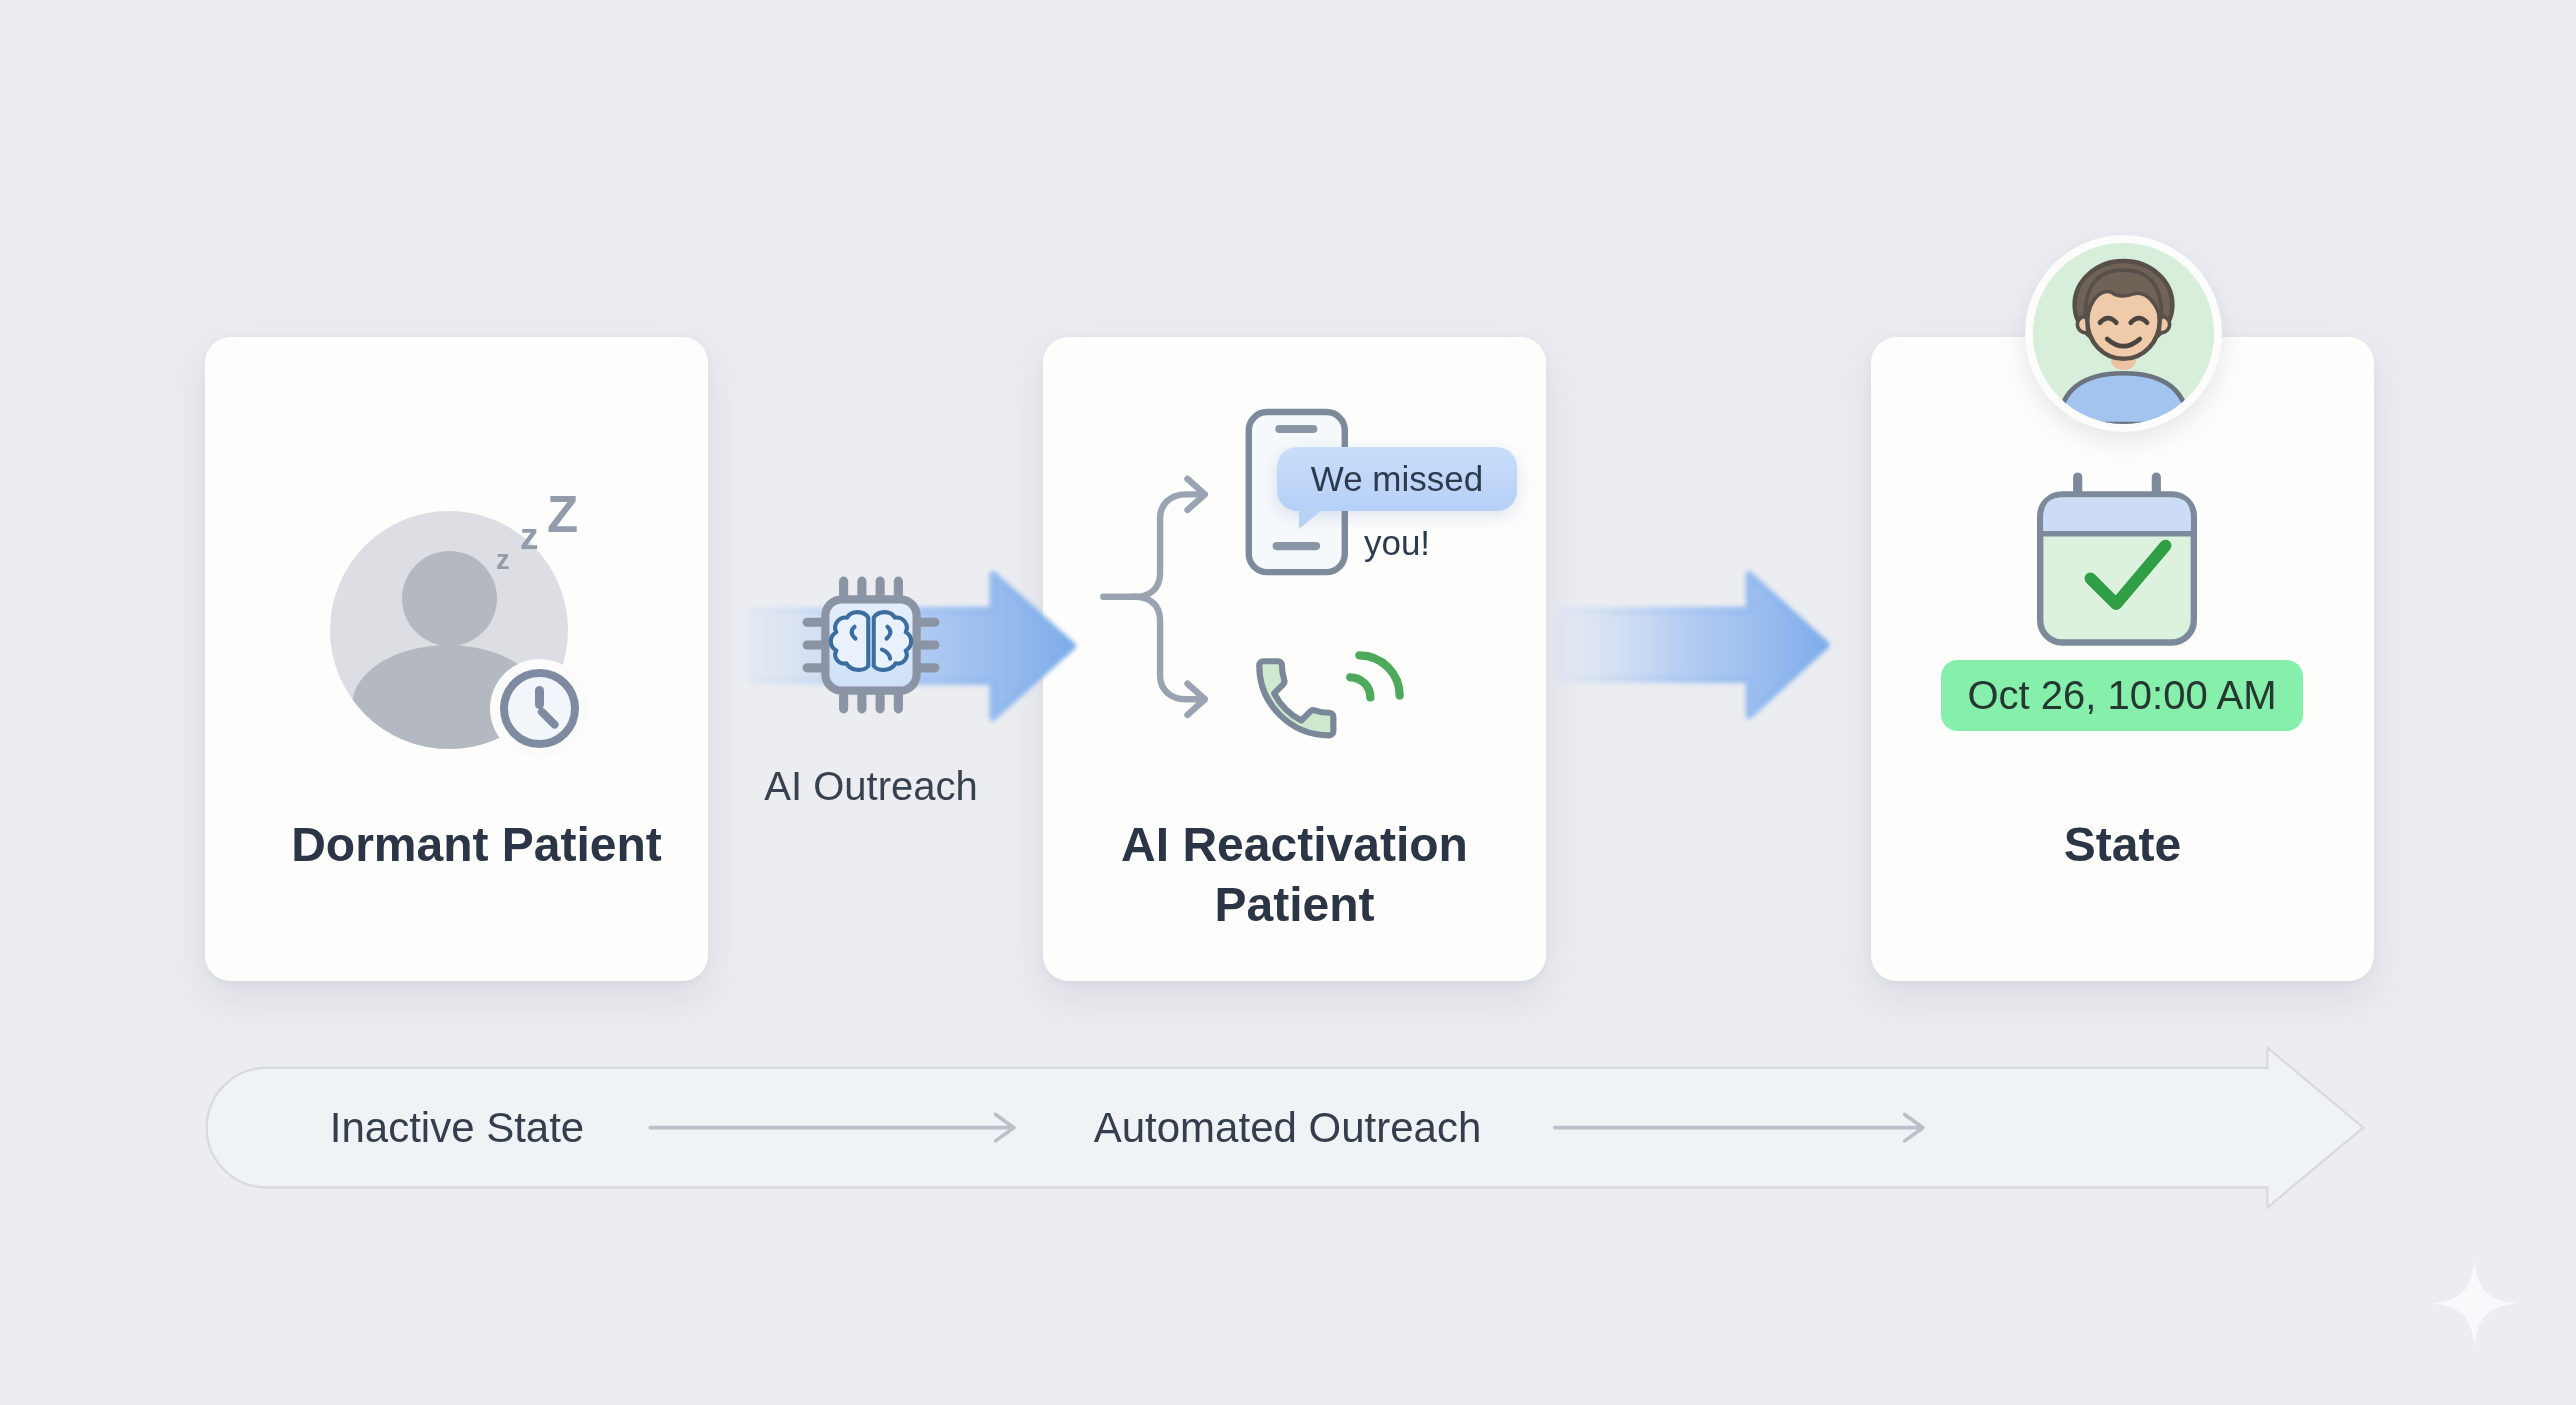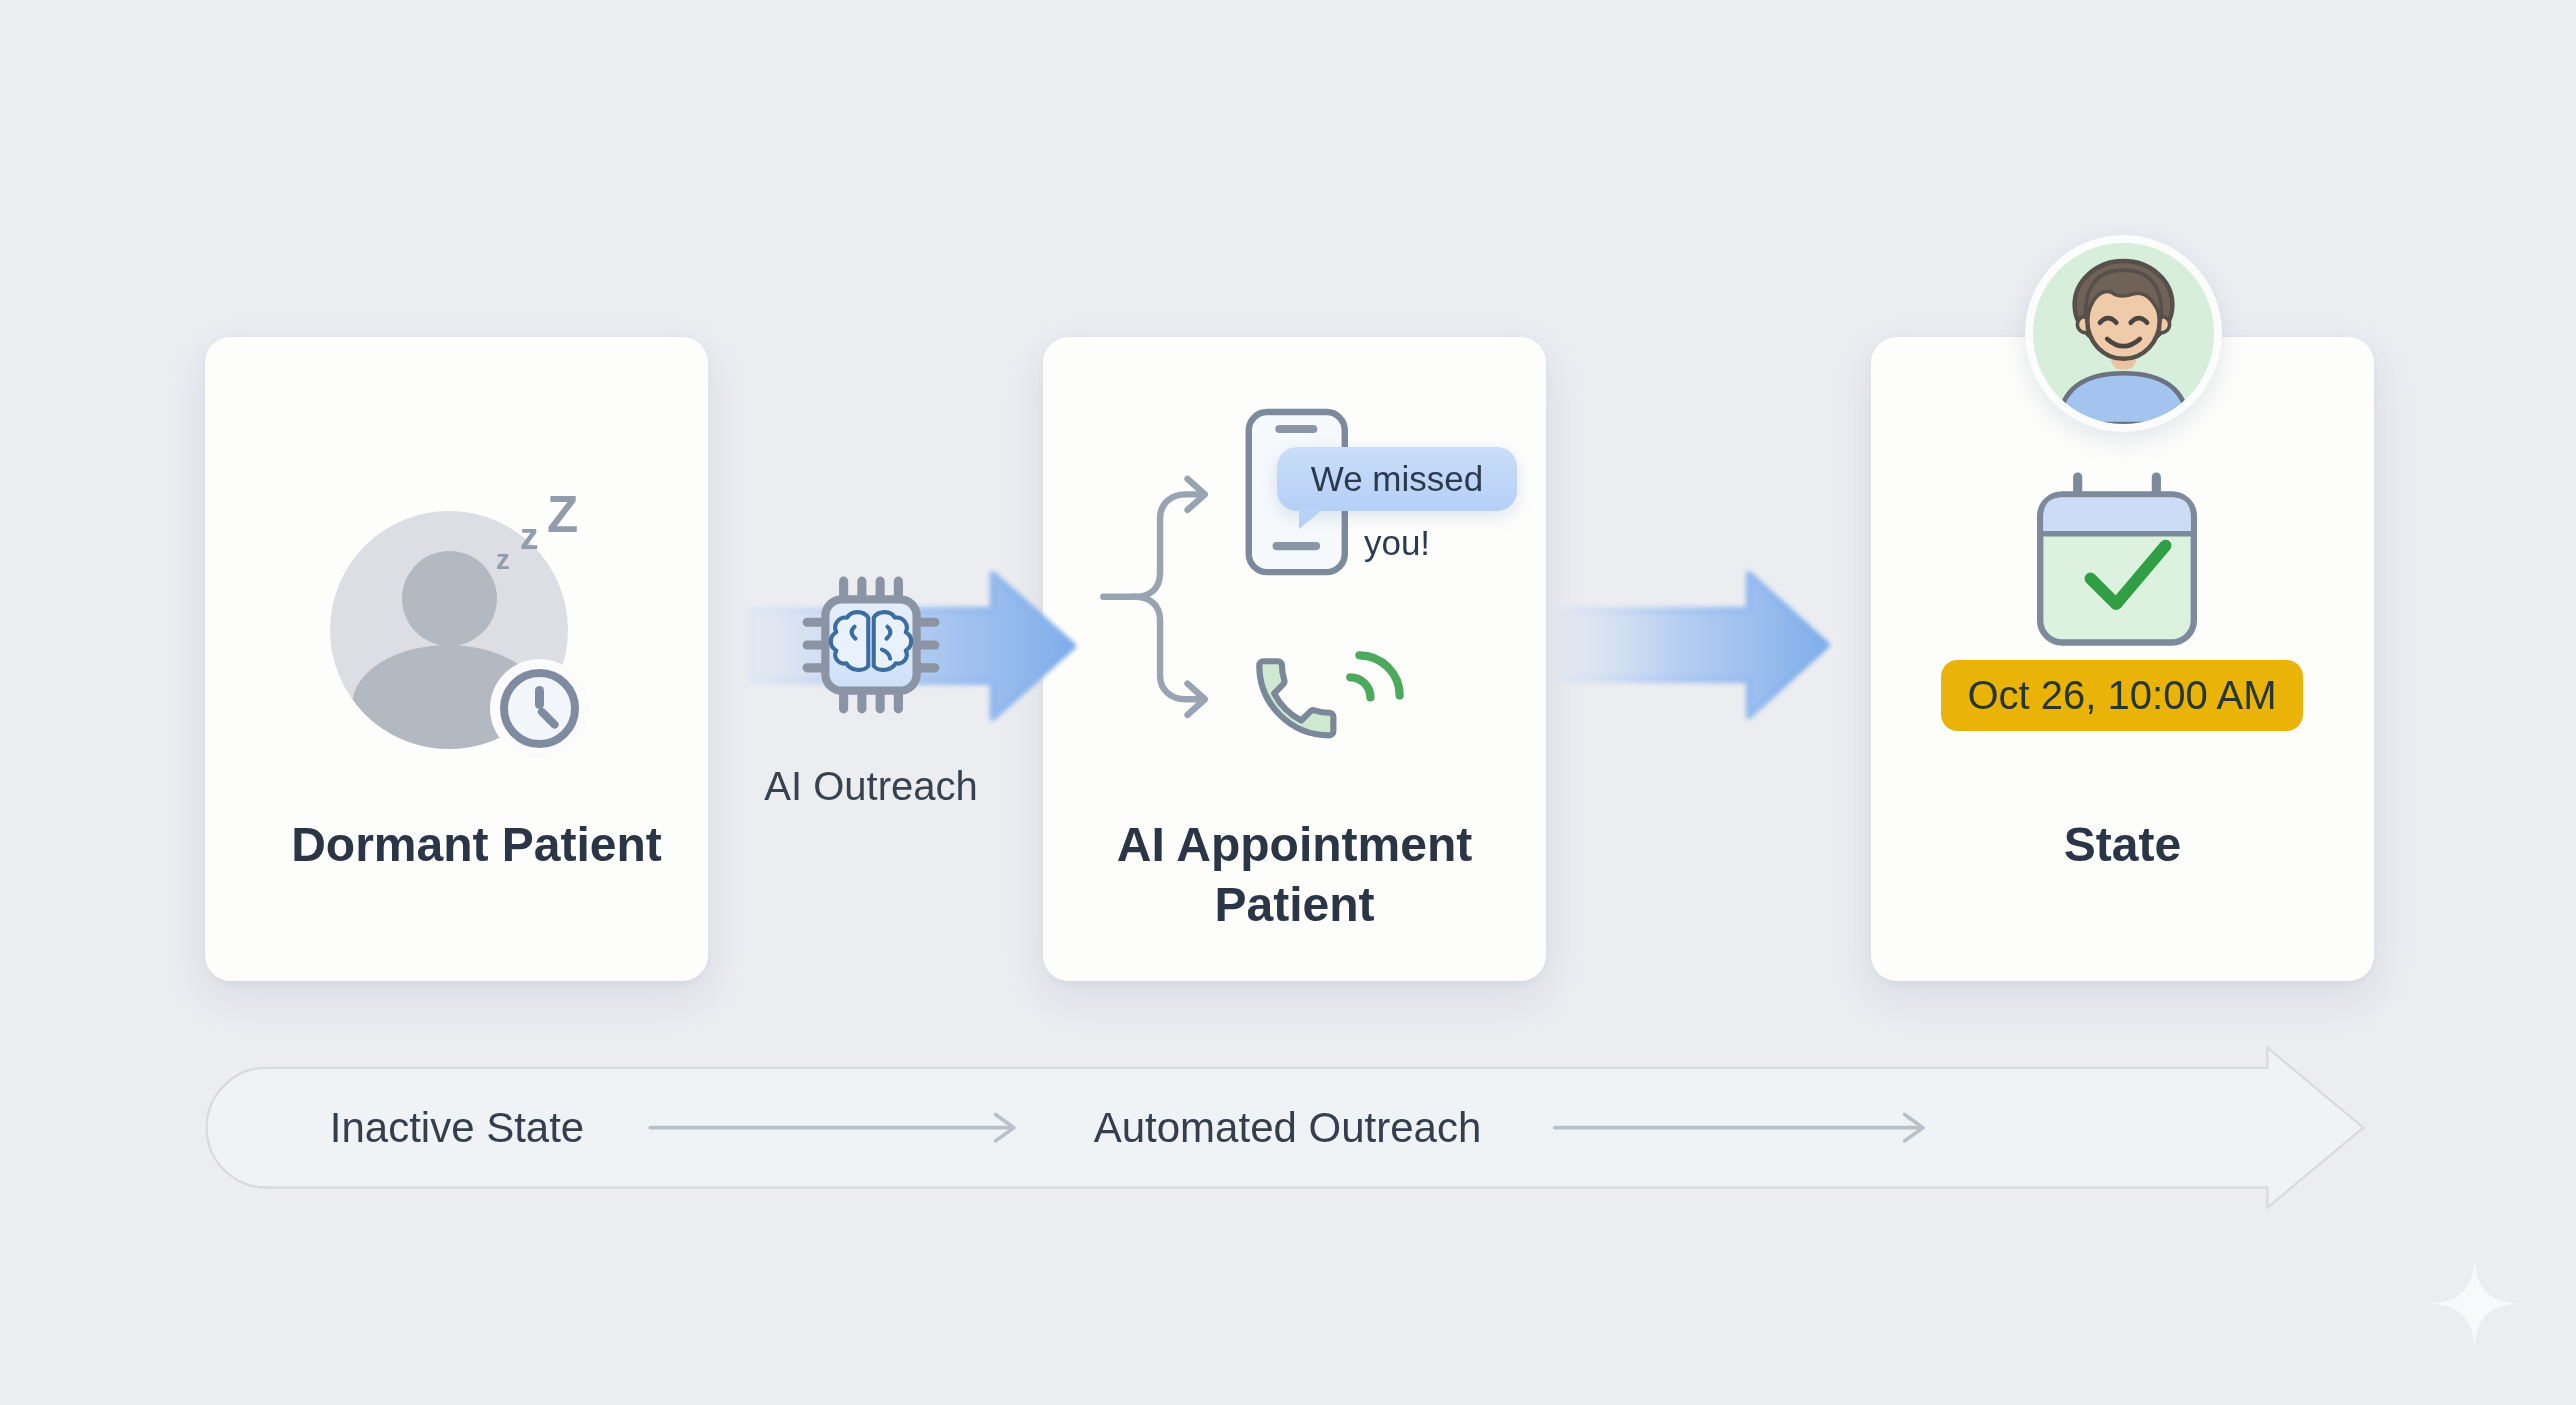--- a/index.html
+++ b/index.html
@@ -76,21 +76,21 @@
   }
 
   
   .avatar3 {
     position:absolute; left:154px; top:-102px; width:181px; height:181px;
     border-radius:50%; border:8.2px solid #fbfcfb; background:#d7eedb;
     overflow:hidden; box-shadow:0 9.1px 24px rgba(80,90,110,.14);
   }
   .badge {
     position:absolute; left:70px; top:323px; width:362px; height:71px;
-    background:#eab308; border-radius:16.5px; color:#263630;
+    background:#86efac; border-radius:16.5px; color:#263630;
     font-size:40px; line-height:71px; text-align:center; font-weight:400;
   }
 
   
   .flow-arrow { position:absolute; filter:blur(2.3px); }
   .chip-svg   { position:absolute; left:798px; top:572px; }
   .connector-label {
     position:absolute; left:688px; top:748px; width:366px; text-align:center;
     font-size:40px; color:#38424f; font-weight:400;margin-top:16px;
   }
@@ -149,21 +149,21 @@
       <g>
         <path transform="translate(223,341) scale(4.5)" d="M6.62 10.79c1.44 2.83 3.76 5.14 6.59 6.59l2.2-2.2c.27-.27.67-.36 1.02-.24 1.12.37 2.33.57 3.57.57.55 0 1 .45 1 1V20c0 .55-.45 1-1 1-9.39 0-17-7.61-17-17 0-.55.45-1 1-1h3.5c.55 0 1 .45 1 1 0 1.25.2 2.45.57 3.57.11.35.03.74-.25 1.02l-2.2 2.2z" fill="#cfe9d1" stroke="#7b8899" stroke-width="1.5" stroke-linejoin="round"></path>
       </g>
 
       <g stroke="#4da95b" stroke-width="9" fill="none" stroke-linecap="round">
         <path d="M 336 372 a 22 22 0 0 1 22 22"></path>
         <path d="M 346 348 a 44 44 0 0 1 44 44"></path>
       </g>
     </svg>
     <div class="bubble">We missed you!</div>
-    <div class="card-title-l1">AI Appointment</div>
+    <div class="card-title-l1">AI Reactivation</div>
     <div class="card-title-l2">Patient</div>
   </div>
 
   <div class="card" id="card3">
     <div class="avatar3">
       <svg width="181" height="181" viewBox="0 0 100 100">
         <circle cx="50" cy="50" r="50" fill="#d7eedb"></circle>
         <path d="M14 100 Q 16 72 50 72 Q 84 72 86 100 Z" fill="#a3c4ef" stroke="#6b7280" stroke-width="2.5"></path>
         <rect x="43" y="54" width="14" height="16" rx="6" fill="#ecc3a2"></rect>
         <ellipse cx="50" cy="34" rx="27" ry="24" fill="#6f6358" stroke="#57504a" stroke-width="2.5"></ellipse>

